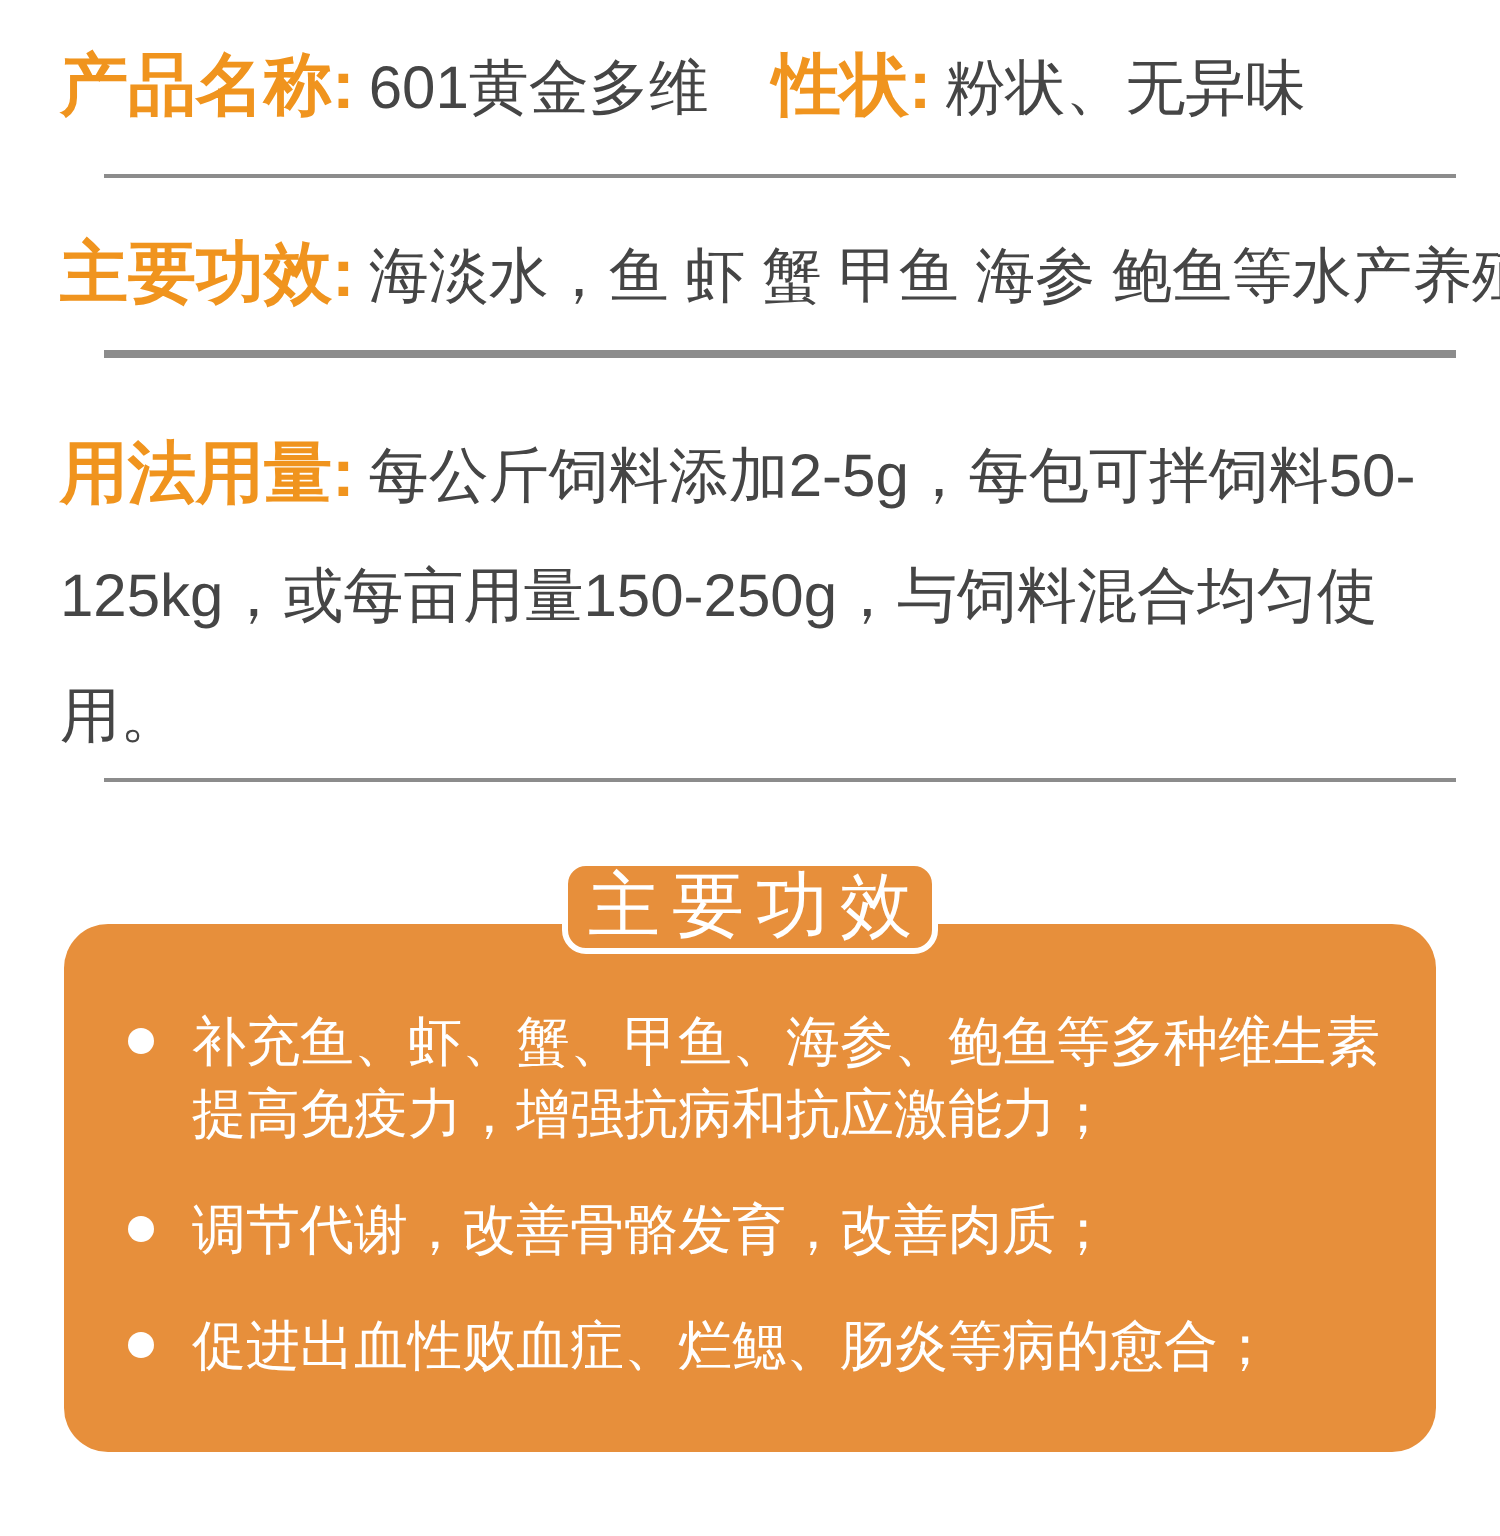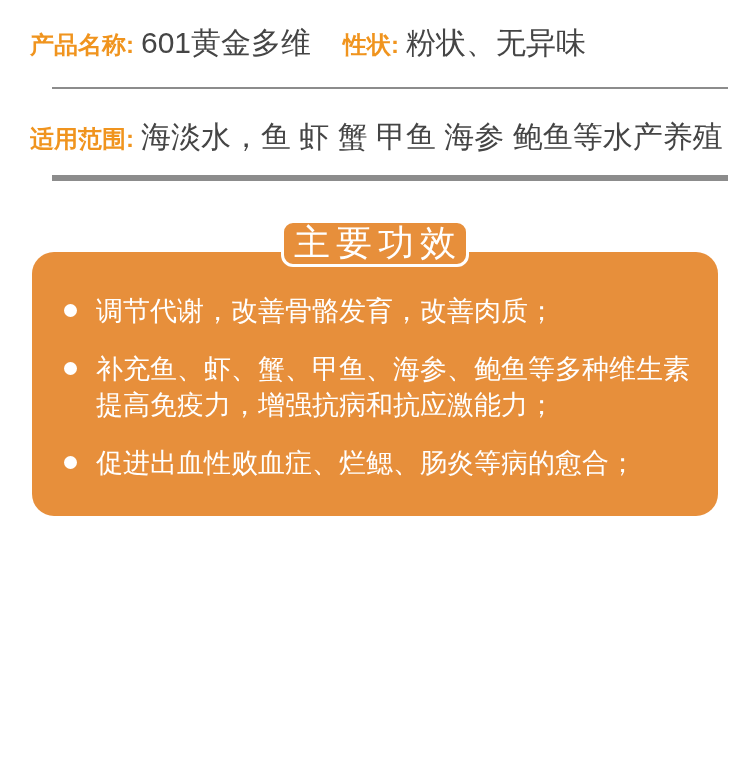--- a/index.html
+++ b/index.html
@@ -27,21 +27,21 @@
 
   .row {
     color: var(--text-dark);
     font-size: 30px;
     line-height: 48px;
     white-space: nowrap;
   }
   .row .label {
     color: var(--accent);
     font-weight: 700;
-    font-size: 24px;
+    font-size: 34px;
     margin-right: 7px;
   }
   .row1 { padding: 19px 0 18px; }
   .row2 { padding: 24px 0 12px; }
   .row3 { padding: 26px 0 13px; }
   .row4 {
     padding: 28px 0 0;
     line-height: 60px;
     white-space: normal;
   }
@@ -105,44 +105,48 @@
 
 <div class="page">
   <div class="content">
 
     <div class="row row1">
       <span class="label">产品名称:</span><span class="value">601黄金多维</span><span class="label pair2">性状:</span><span class="value">粉状、无异味</span>
     </div>
     <hr class="sep">
 
     <div class="row row2">
-      <span class="label">适用范围:</span><span class="value">海淡水，鱼 虾 蟹 甲鱼 海参 鲍鱼等水产养殖</span>
+      <span class="label">主要功效:</span><span class="value">海淡水，鱼 虾 蟹 甲鱼 海参 鲍鱼等水产养殖</span>
     </div>
     <hr class="sep">
 
     <hr class="sep">
 
+    <div class="row row4">
+      <span class="label">用法用量:</span><span class="value">每公斤饲料添加2-5g，每包可拌饲料50-
+125kg，或每亩用量150-250g，与饲料混合均匀使用。</span>
+    </div>
     <hr class="sep">
 
   </div>
 
   <div class="effects-title">
     <span>主要功效</span>
   </div>
 
   <div class="effects-panel">
     <ul class="effects-list">
       <li>
         <span class="bullet-dot"></span>
-        <span class="item-text">调节代谢，改善骨骼发育，改善肉质；</span>
+        <span class="item-text">补充鱼、虾、蟹、甲鱼、海参、鲍鱼等多种维生素
+提高免疫力，增强抗病和抗应激能力；</span>
       </li>
       <li>
         <span class="bullet-dot"></span>
-        <span class="item-text">补充鱼、虾、蟹、甲鱼、海参、鲍鱼等多种维生素
-提高免疫力，增强抗病和抗应激能力；</span>
+        <span class="item-text">调节代谢，改善骨骼发育，改善肉质；</span>
       </li>
       <li>
         <span class="bullet-dot"></span>
         <span class="item-text">促进出血性败血症、烂鳃、肠炎等病的愈合；</span>
       </li>
     </ul>
   </div>
 </div>
 
 </body></html>

